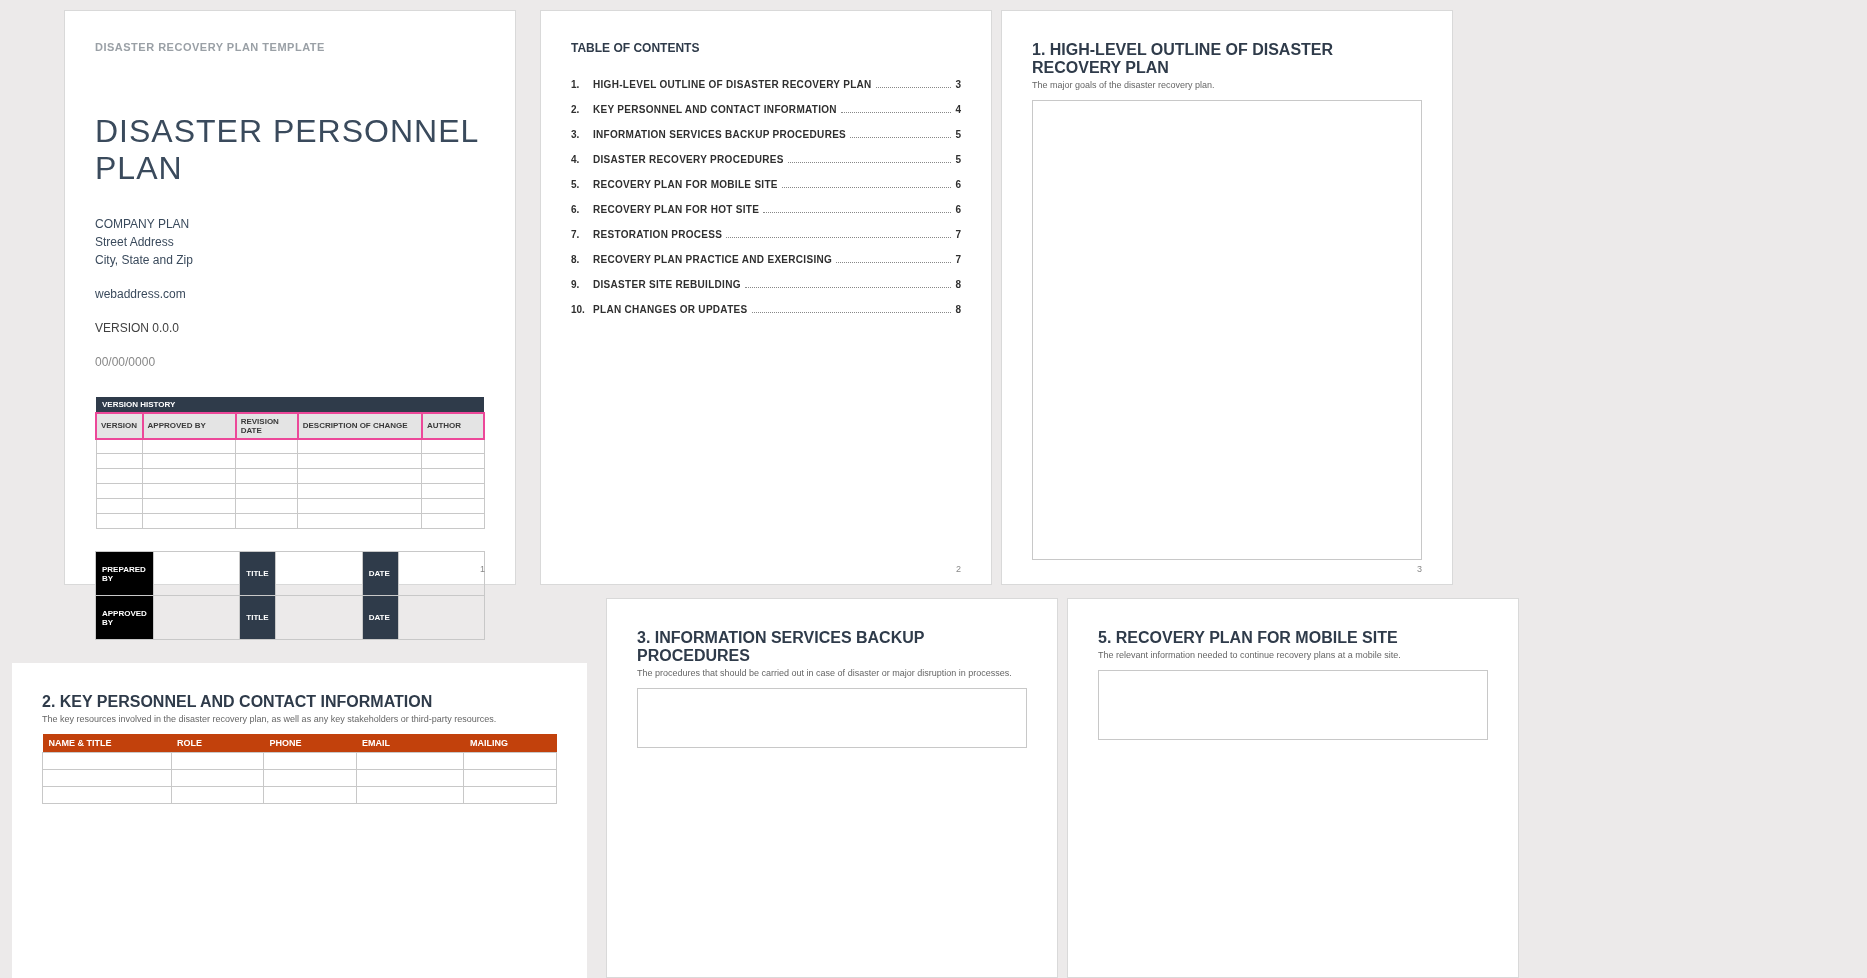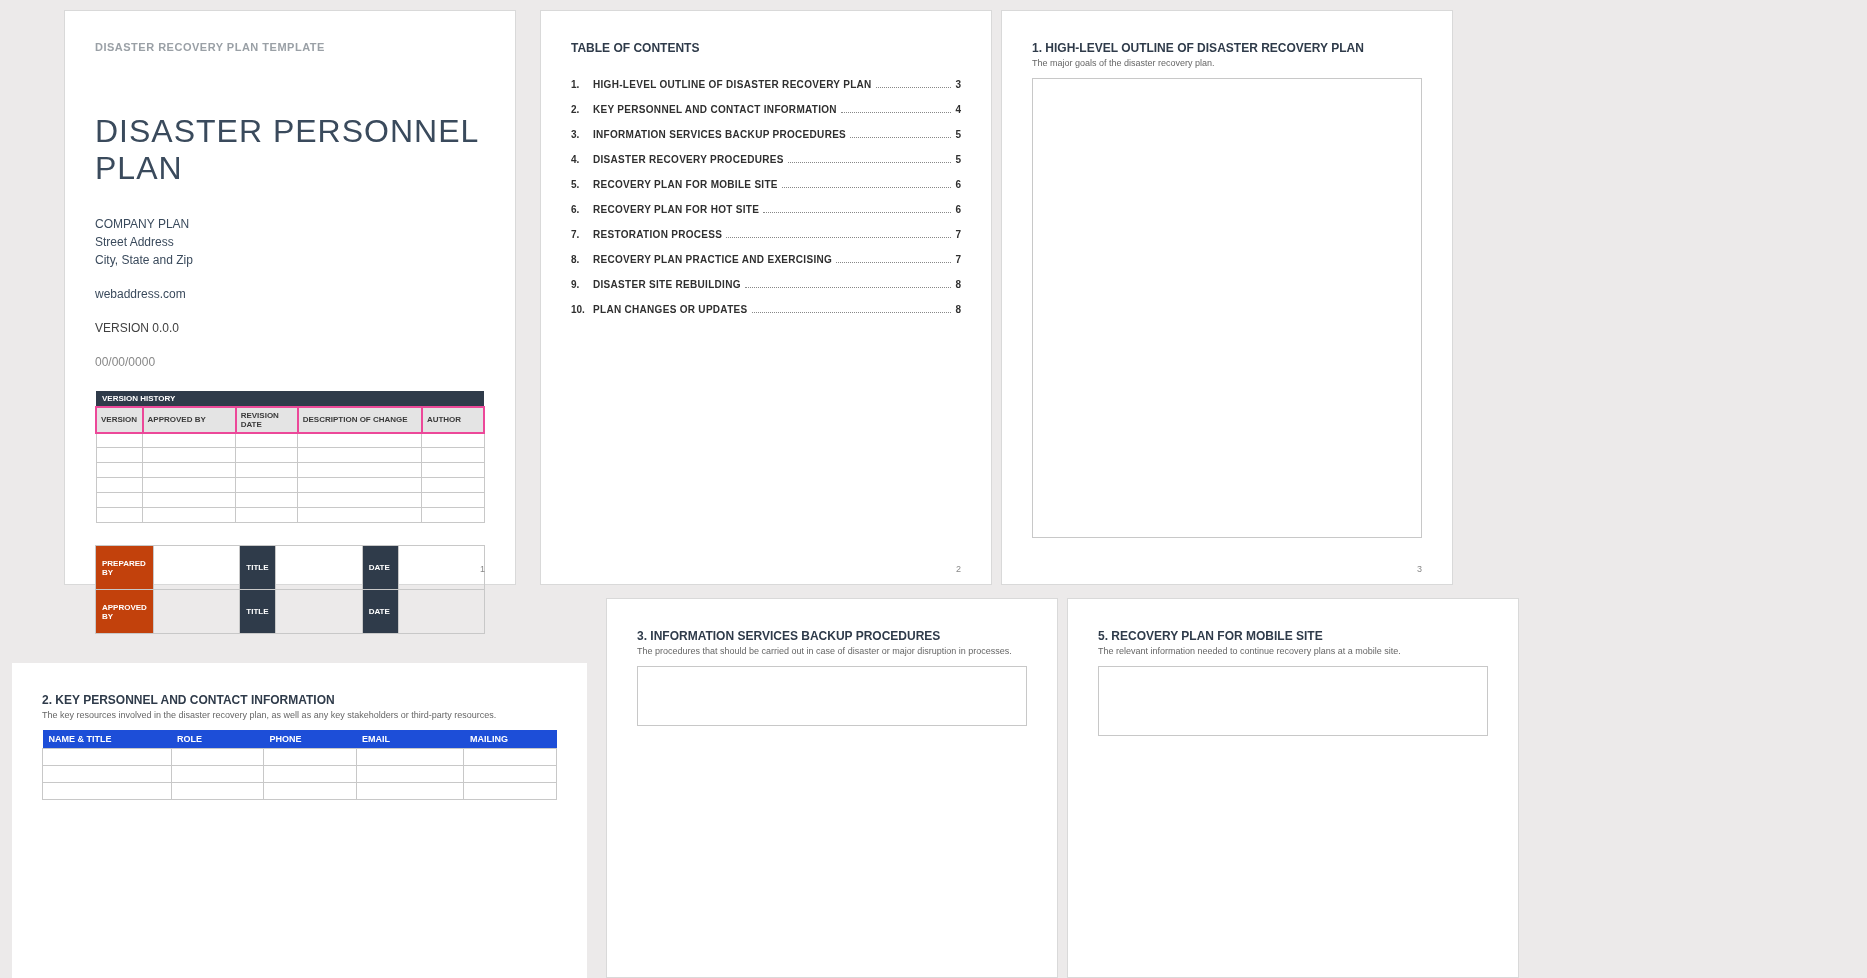--- a/index.html
+++ b/index.html
@@ -16,38 +16,38 @@
   .title-big { font-size:32px; font-weight:300; color:#3a4a5c; line-height:1.15; margin-top:60px; letter-spacing:1px; }
   .addr { font-size:12px; color:#3a4a5c; line-height:1.5; margin-top:28px; }
   .web { font-size:12px; color:#3a4a5c; margin-top:18px; }
   .ver { font-size:12px; color:#404040; margin-top:20px; }
   .date { font-size:12px; color:#888; margin-top:20px; }
   table { border-collapse:collapse; width:100%; font-size:8px; }
   .vh-title td { background:#2f3b4a; color:#fff; font-weight:bold; padding:3px 6px; }
   .vh-head td { background:#e4e4e4; font-weight:bold; padding:3px 4px; border:2px solid #ec4899; }
   .vh-row td { border:1px solid #c8c8c8; height:15px; }
   .sign td { border:1px solid #c8c8c8; height:18px; }
-  .sign .lab { background:#c2410c; color:#fff; font-weight:bold; padding:3px 6px; width:58px; }
+  .sign .lab { background:#000000; color:#fff; font-weight:bold; padding:3px 6px; width:58px; }
   .sign .lab2 { background:#2f3b4a; color:#fff; font-weight:bold; padding:17px 6px; width:36px; }
   .toc-head { font-size:12px; font-weight:bold; color:#2f3b4a; margin-bottom:24px; }
   .toc { width:100%; }
   .toc-row { display:flex; font-size:10px; font-weight:bold; color:#2f2f2f; margin:14px 0; align-items:baseline; }
   .toc-num { width:22px; flex:0 0 auto; }
   .toc-txt { flex:0 0 auto; white-space:nowrap; letter-spacing:0.3px; }
   .toc-dots { flex:1 1 auto; border-bottom:1px dotted #888; margin:0 4px 2px 4px; }
   .toc-pg { flex:0 0 auto; }
-  .sec-head { font-size:12px; font-weight:bold; color:#2f3b4a; }
+  .sec-head { font-size:16px; font-weight:bold; color:#2f3b4a; }
   .sec-sub { font-size:9px; color:#666; margin-top:3px; margin-bottom:10px; }
   .big-box { border:1px solid #c8c8c8; width:100%; height:460px; }
   .med-box { border:1px solid #c8c8c8; width:100%; height:60px; margin-top:6px; }
   .med-box2 { border:1px solid #c8c8c8; width:100%; height:70px; margin-top:6px; }
-  .contact-head td { background:#1d4ed8; color:#fff; font-weight:bold; padding:4px 6px; font-size:9px; }
+  .contact-head td { background:#c2410c; color:#fff; font-weight:bold; padding:4px 6px; font-size:9px; }
   .contact-row td { border:1px solid #c8c8c8; height:17px; }
   .pgnum { position:absolute; bottom:10px; right:30px; font-size:9px; color:#888; }
-  .vh-wrap { margin-top:22px; }
+  .vh-wrap { margin-top:28px; }
   .sign-wrap { margin-top:22px; }
 </style>
 </head>
 <body>
 
 <div class="surface">
 
   <div class="page p1">
     <div class="header-small">DISASTER RECOVERY PLAN TEMPLATE</div>
     <div class="title-big">DISASTER PERSONNEL PLAN</div>

